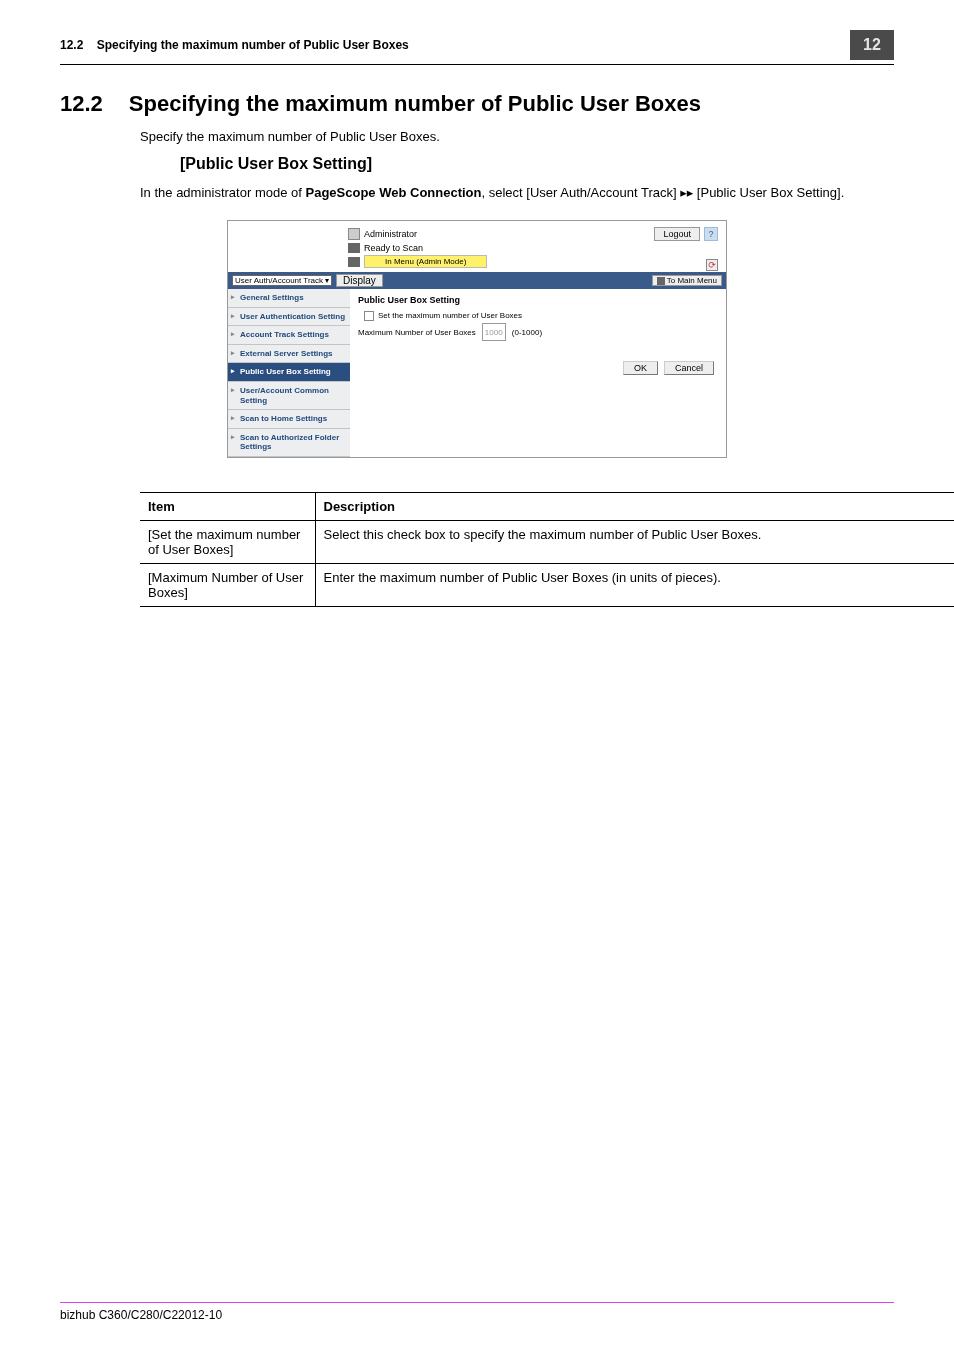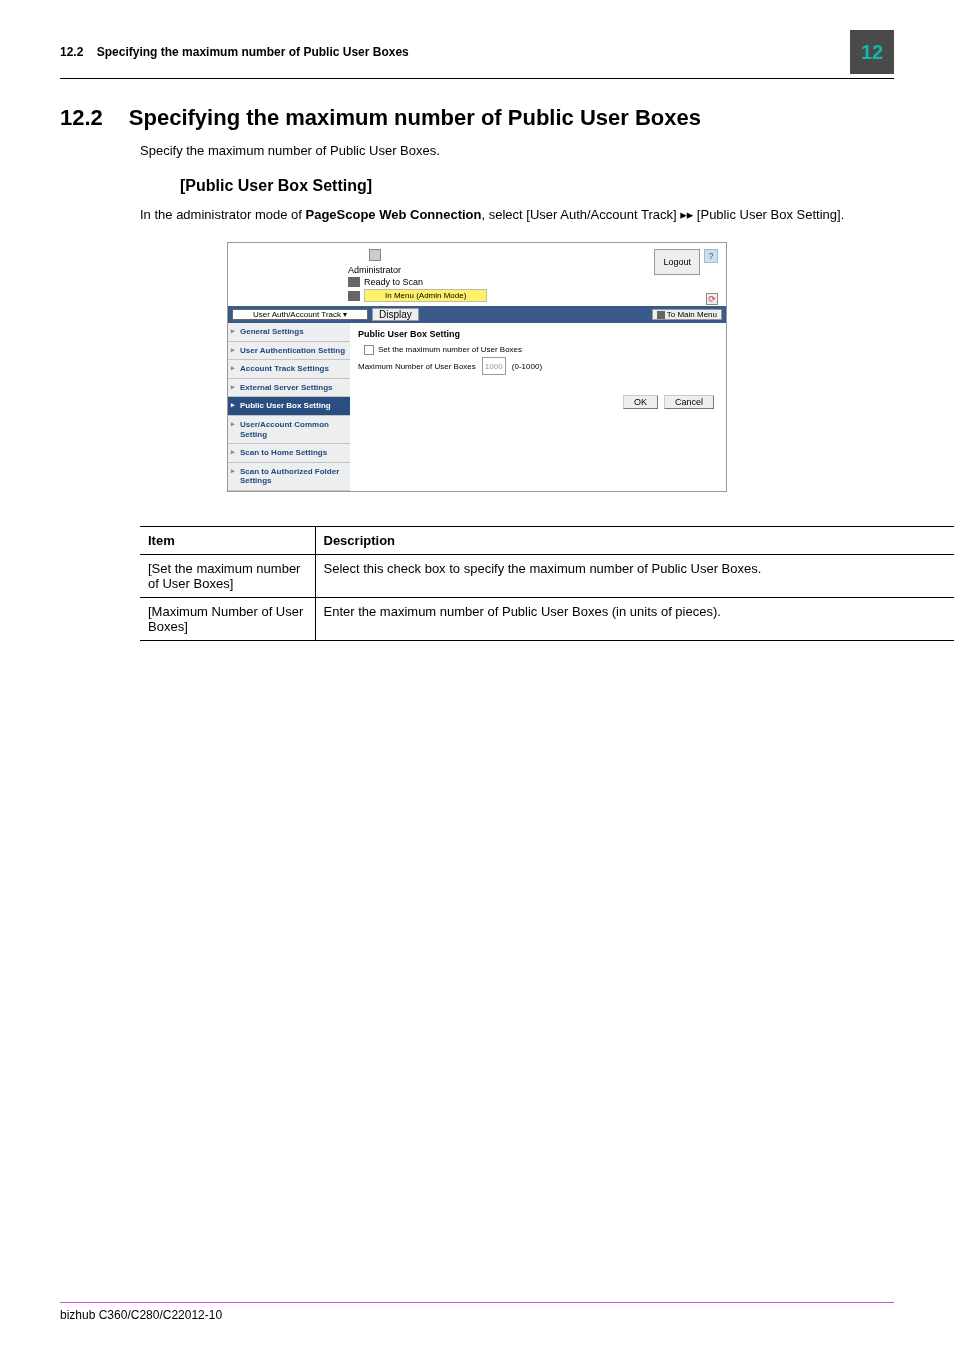--- a/index.html
+++ b/index.html
@@ -22,25 +22,25 @@
     align-items: center;
     border-bottom: 1px solid #000;
     padding-bottom: 4px;
   }
   .header-left {
     font-size: 12px;
     font-weight: bold;
   }
   .header-number-box {
     background: #4a4a4a;
-    color: #14b8a6;
-    font-weight: bold;
-    font-size: 20px;
+    color: #e5e5e5;
+    font-weight: bold;
+    font-size: 16px;
     width: 44px;
-    height: 44px;
+    height: 30px;
     display: flex;
     align-items: center;
     justify-content: center;
   }
   .section-row {
     display: flex;
     align-items: baseline;
     margin-top: 26px;
     gap: 26px;
   }
@@ -53,42 +53,42 @@
     font-weight: bold;
   }
   .body-text {
     margin-left: 80px;
     margin-top: 10px;
     font-size: 13px;
     line-height: 1.5;
   }
   .subheading {
     margin-left: 80px;
-    margin-top: 16px;
+    margin-top: 8px;
     font-size: 16px;
     font-weight: bold;
     padding-left: 40px;
   }
   .body-text b { font-weight: bold; }
 
   
   .embed-wrap {
     margin: 18px auto 0 auto;
     width: 500px;
     border: 1px solid #999;
     font-size: 9px;
     color: #000;
     background: #fff;
   }
   .embed-top {
     display: flex;
     justify-content: space-between;
     padding: 6px 8px 2px 8px;
   }
-  .embed-top-left { display: flex; align-items: center; gap: 4px; flex-direction: column; }
+  .embed-top-left { display: flex; align-items: center; gap: 4px; }
   .admin-icon { width: 12px; height: 12px; background: #ccc; border: 1px solid #888; }
   .logout-btn {
     border: 1px solid #999; background: #eee; padding: 1px 8px; font-size: 9px;
   }
   .help-icon {
     width: 14px; height: 14px; background: #cde; border: 1px solid #9bd;
     display: flex; align-items: center; justify-content: center; font-size: 9px; color: #369;
   }
   .embed-status {
     padding: 0 8px 4px 120px;
@@ -108,21 +108,21 @@
   }
   .embed-toolbar {
     background: #3a5a8a;
     color: #fff;
     display: flex;
     align-items: center;
     padding: 2px 4px;
     gap: 4px;
     font-size: 9px;
   }
-  .select-box { background: #fff; color: #000; border: 1px solid #666; padding: 0 20px; font-size: 8px; display: flex; align-items: center; gap: 2px;}
+  .select-box { background: #fff; color: #000; border: 1px solid #666; padding: 0 2px; font-size: 8px; display: flex; align-items: center; gap: 2px;}
   .display-btn { background: #eee; color: #000; border: 1px solid #999; padding: 0 6px; font-size: 10px; }
   .spacer { flex: 1; }
   .main-menu-btn { background: #eee; color: #000; border: 1px solid #999; padding: 0 4px; font-size: 8px; display:flex; align-items:center; gap:2px;}
   .small-icon { width: 8px; height: 8px; background: #666; }
 
   .embed-body { display: flex; }
   .sidebar {
     width: 122px;
     background: #eceef0;
     display: flex; flex-direction: column;

